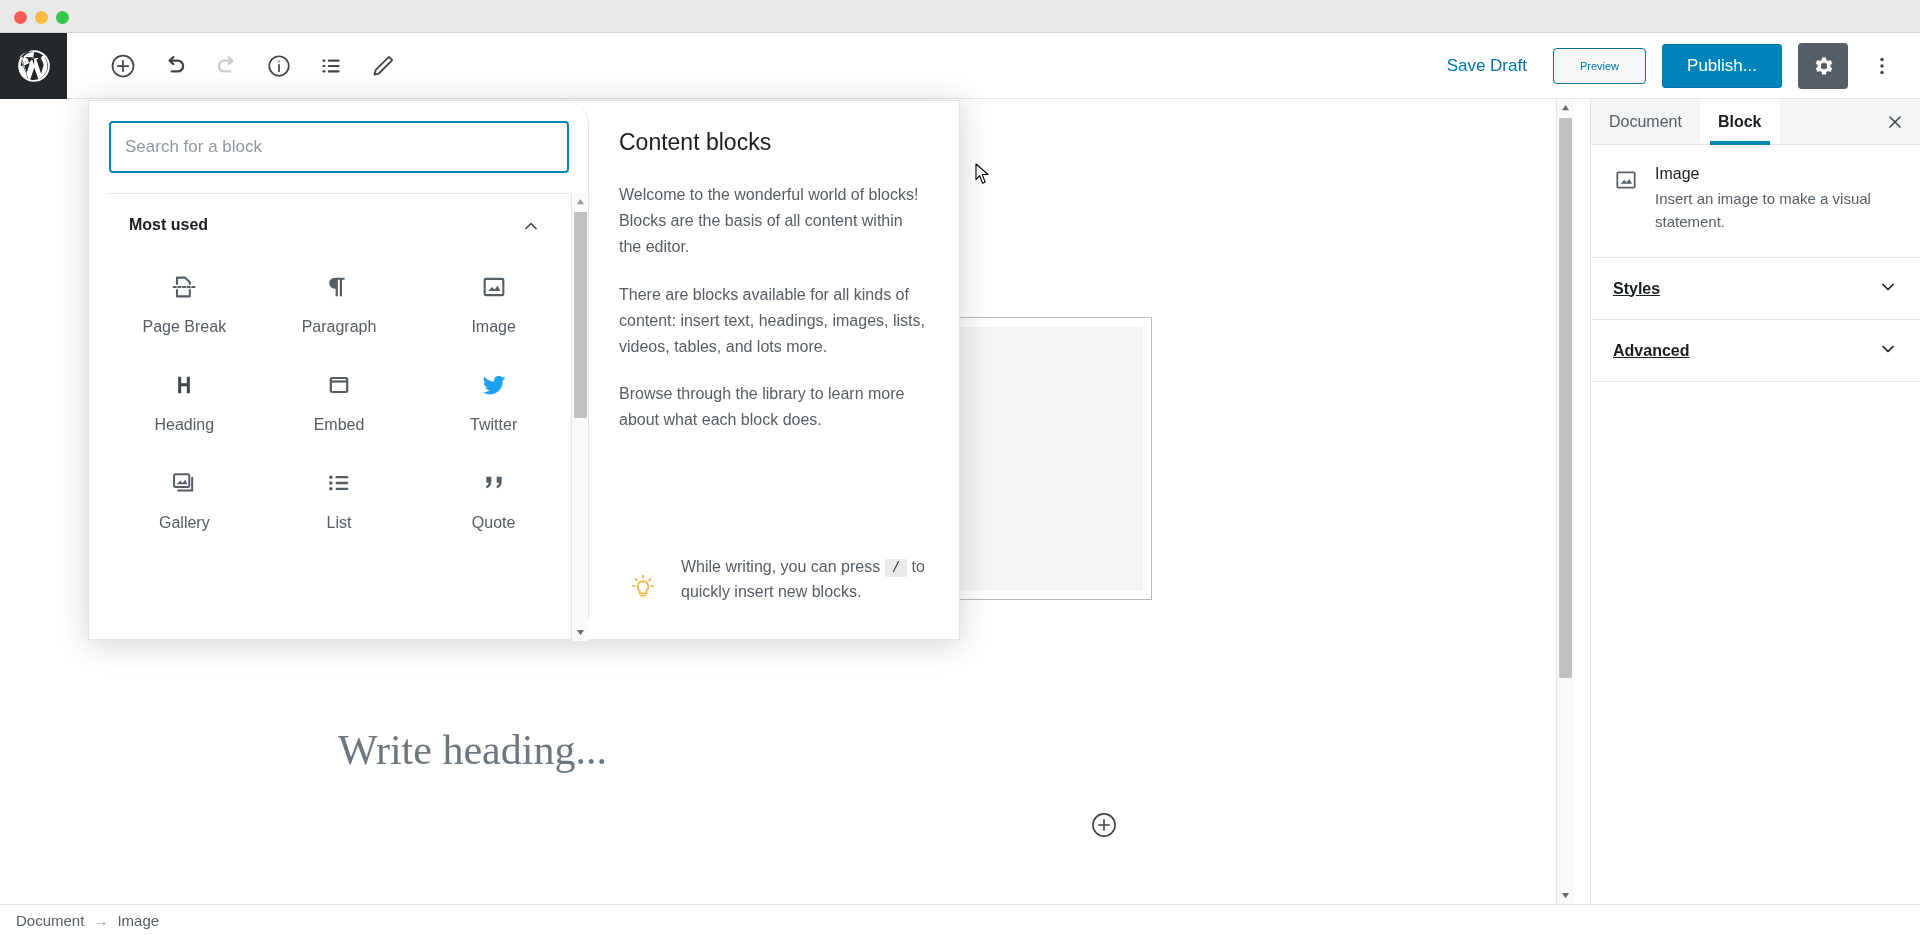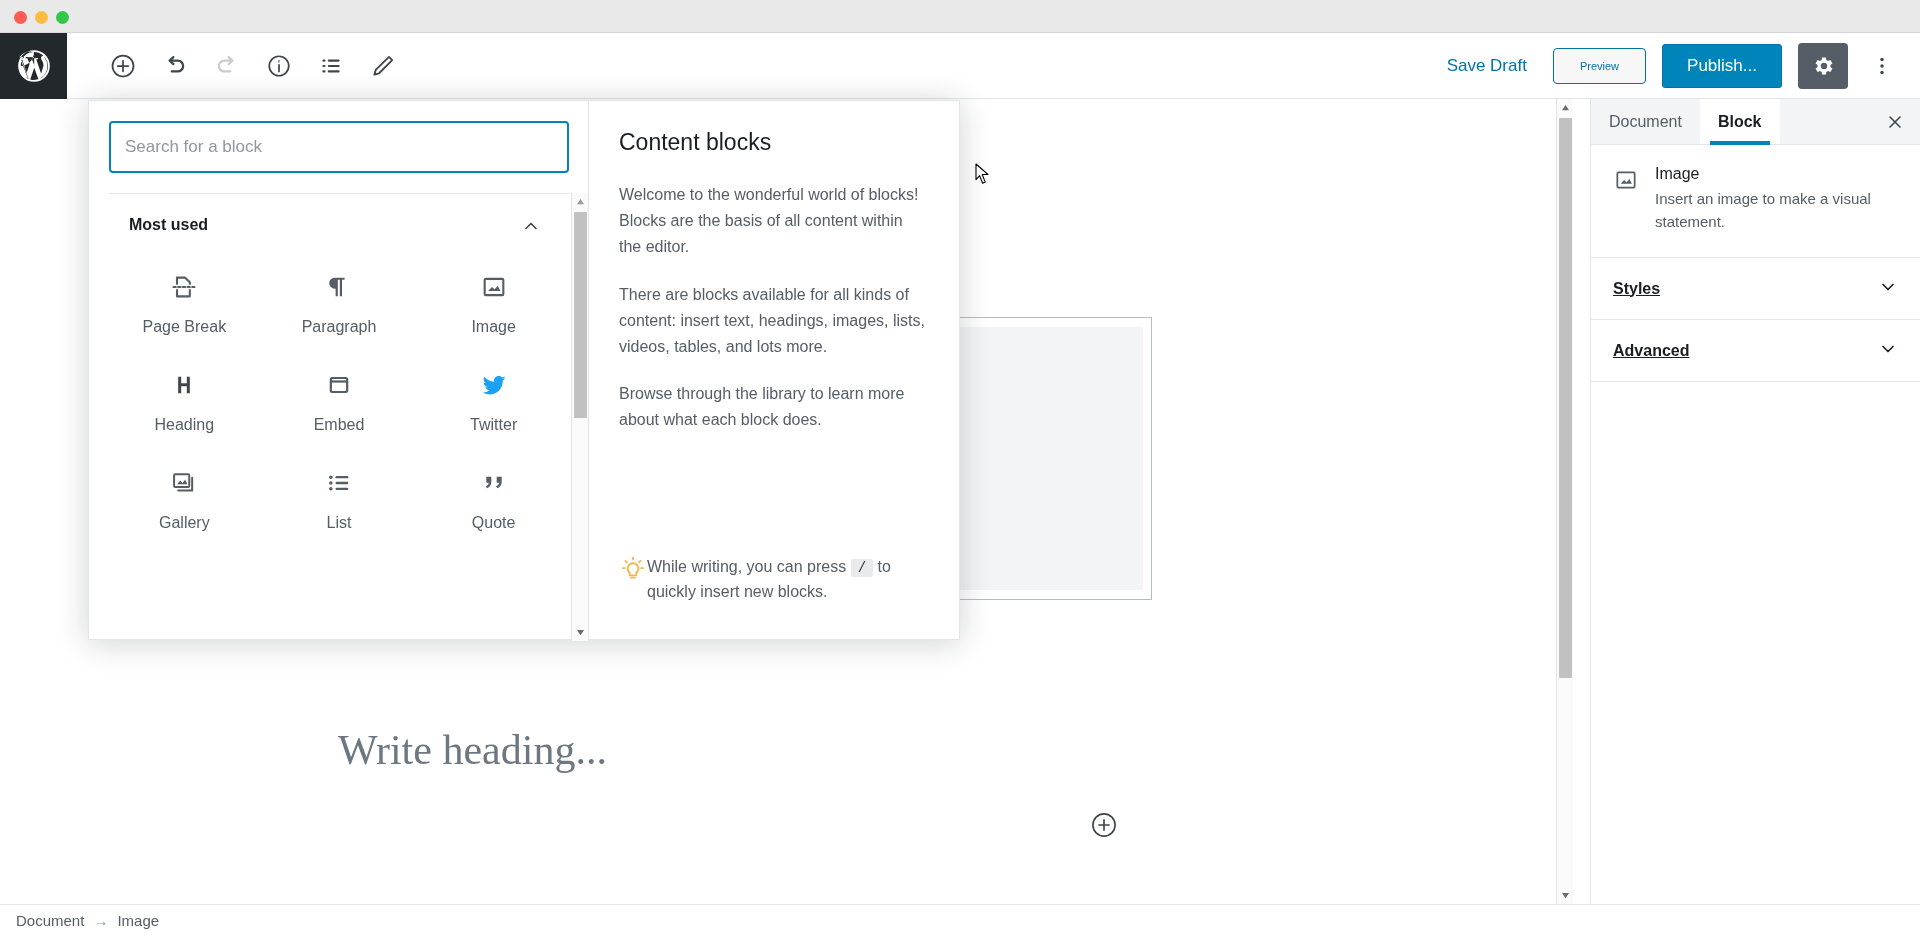--- a/index.html
+++ b/index.html
@@ -89,21 +89,21 @@
     width: 28px; height: 28px;
   }
 
   
   .inserter {
     position: absolute; left: 88px; top: 100px; width: 872px; height: 540px;
     background: #fff; border: 1px solid #e2e4e7;
     box-shadow: 0 3px 30px rgba(25,30,35,.2);
     display: flex; z-index: 40;
   }
-  .ins-left { width: 500px; height: 100%; position: relative; border-right: 1px solid #e2e4e7; }
+  .ins-left { width: 500px; height: 100%; position: relative; border-right: 1px solid #e2e4e7; border-radius: 24px; }
   .search-wrap { padding: 20px 20px 0 20px; }
   .search-input {
     width: 460px; height: 52px; border: 2px solid #0085ba; border-radius: 4px;
     padding: 0 14px; font-size: 17px; color: #32373c;
     font-family: "Liberation Sans", sans-serif; outline: none;
     background: #fff;
   }
   .search-input::placeholder { color: #8f98a1; }
   .panel-scroll {
     position: absolute; top: 92px; left: 0; width: 500px; height: 448px;
@@ -137,22 +137,22 @@
   .sbar-arrow {
     position: absolute; left: 0; width: 17px; height: 17px;
     display: flex; align-items: center; justify-content: center;
   }
 
   
   .ins-right { width: 371px; height: 100%; position: relative; padding: 28px 30px 0 30px; }
   .info-title { font-size: 23px; color: #191e23; font-weight: normal; margin-bottom: 26px; }
   .info-p { font-size: 16px; line-height: 1.62; color: #555d66; margin-bottom: 22px; }
   .tip {
-    position: absolute; left: 30px; bottom: 34px; width: 300px;
-    display: flex; gap: 0; align-items: flex-start;
+    position: absolute; left: 40px; bottom: 34px; width: 300px;
+    display: flex; gap: 24px; align-items: flex-end;
   }
   .tip-text { font-size: 16px; line-height: 1.55; color: #555d66; }
   .kbd {
     background: #e8eaeb; border-radius: 2px; padding: 1px 7px;
     font-family: "Liberation Mono", monospace; font-size: 14px; color: #32373c;
   }
 
   
   .sidebar {
     position: absolute; top: 99px; right: 0; width: 330px; height: 805px;

